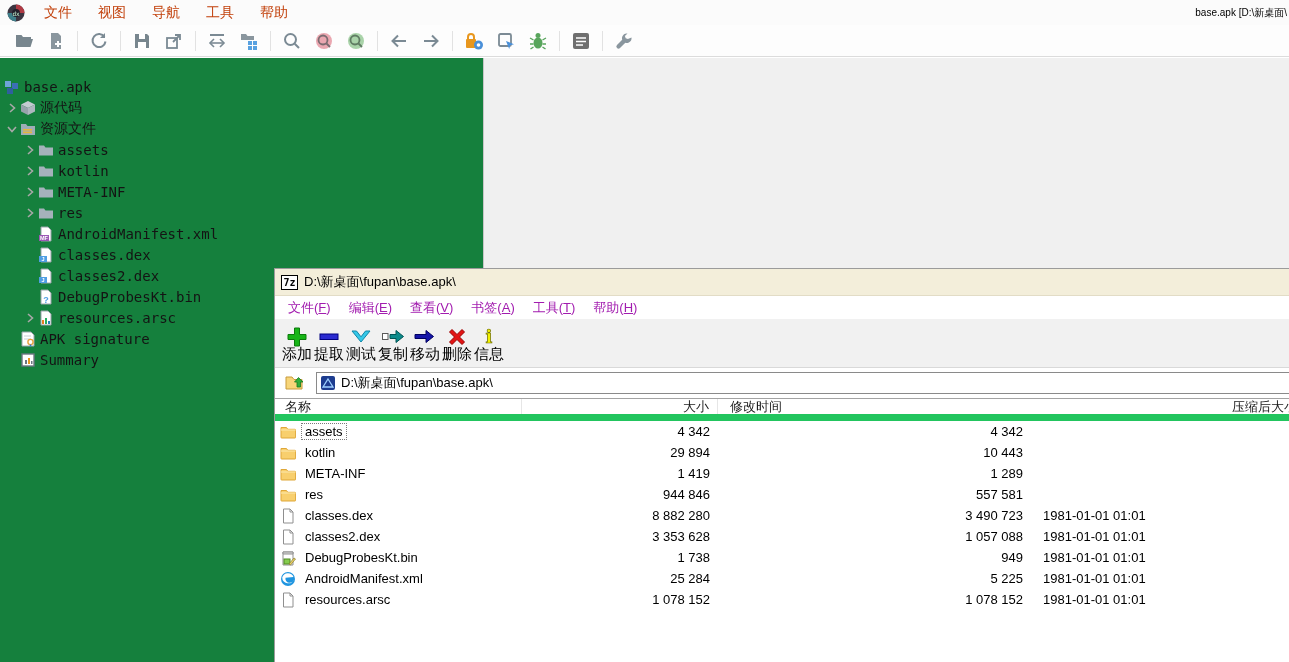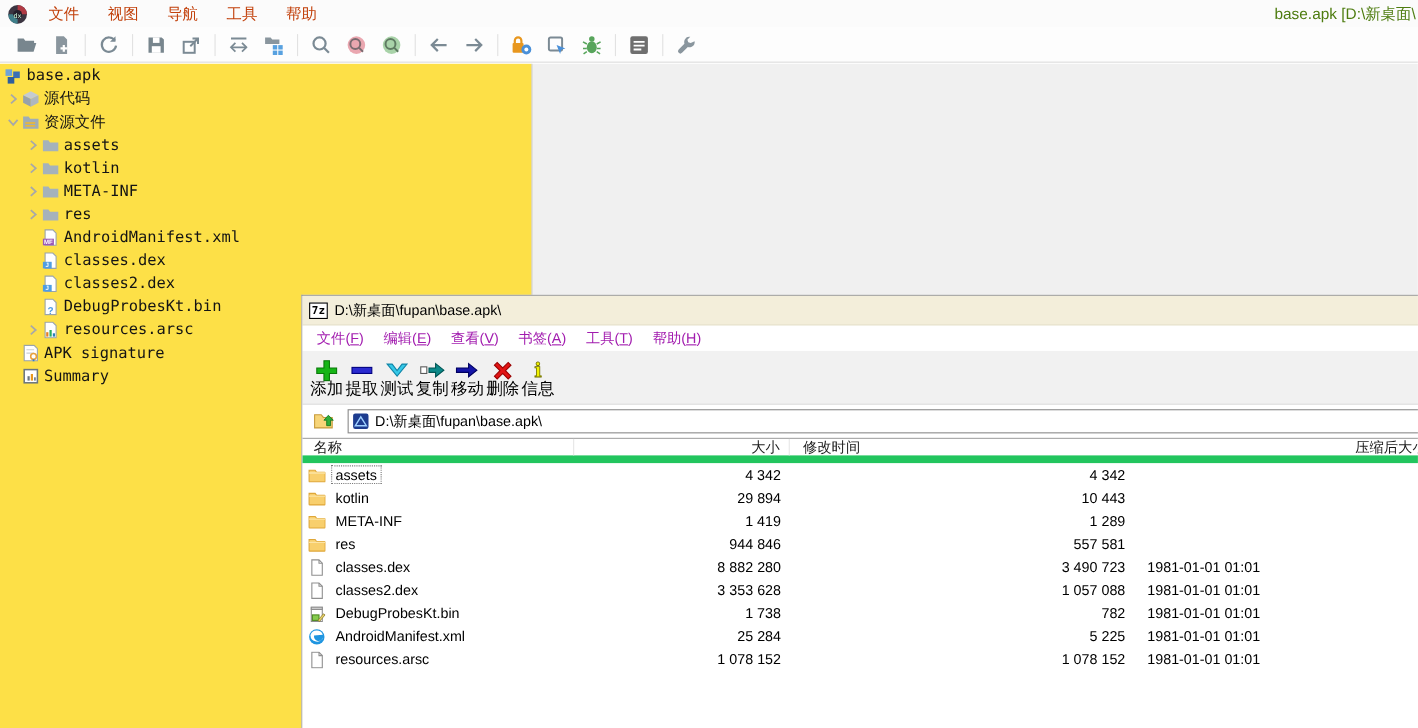--- a/index.html
+++ b/index.html
@@ -7,32 +7,32 @@
               font-family:"Liberation Sans", sans-serif; }
   body { position:relative; }
 
   
   #jadx { position:absolute; inset:0; }
   .j-menubar { position:absolute; top:0; left:0; right:0; height:25px;
                background:#fbfbfb; display:flex; align-items:center; }
   .j-logo { width:18px; height:18px; margin:0 6px 0 7px; display:inline-flex; }
   .j-menu-item { font-size:14px; color:#c2410c; padding:0 13px; cursor:default; }
   .j-wintitle { position:absolute; right:2px; top:0; line-height:25px;
-                color:#4d7c0f; font-size:14px; white-space:nowrap; }
+                color:#000000; font-size:10px; white-space:nowrap; }
   .j-toolbar { position:absolute; top:25px; left:0; right:0; height:32px;
                background:#fdfdfd; border-bottom:1px solid #dcdcdc;
                display:flex; align-items:center; padding-left:8px; }
   .j-tb-icon { width:22px; height:22px; margin:0 5px; display:inline-flex;
                align-items:center; justify-content:center; }
   .j-tb-sep { width:1px; height:20px; background:#e2e2e2; margin:0 5px; }
   .j-content { position:absolute; top:58px; left:483px; right:0; bottom:0;
                background:#f0f0f0; border-left:1px solid #c6c6c6; }
   .j-tree { position:absolute; top:58px; left:0; width:483px; bottom:0;
-            background:#fde047; font-family:"DejaVu Sans Mono", monospace;
-            font-size:14px; color:#141414; padding-top:0; }
+            background:#15803d; font-family:"DejaVu Sans Mono", monospace;
+            font-size:14px; color:#141414; padding-top:18px; }
   .j-row { height:21px; display:flex; align-items:center; white-space:nowrap; }
   .j-chev { width:16px; height:16px; flex:0 0 16px; display:inline-flex;
             align-items:center; justify-content:center; }
   .j-ticon { width:16px; height:16px; flex:0 0 16px; margin-right:4px;
              display:inline-flex; align-items:center; justify-content:center; }
 
   
   #sevenzip { position:absolute; left:274px; top:268px; width:1032px; height:394px;
               background:#fff; border:1px solid #9b9b9b; border-right:none; border-bottom:none; }
   .sz-titlebar { height:27px; background:#f3eeda; display:flex; align-items:center;
@@ -584,21 +584,21 @@
               <svg width="16" height="16" viewBox="0 0 16 16">
                 <path d="M3 2 h10 v13 H3 Z" fill="#fff" stroke="#8f8f8f"></path>
                 <path d="M3 2 h10 v2 H3 Z" fill="#dcdcdc" stroke="#8f8f8f"></path>
                 <rect x="4" y="9" width="6" height="5" fill="#86cc4e" stroke="#4e8a22"></rect>
                 <path d="M9 14 L14 8 l1.5 1 L10.5 15 Z" fill="#e9d26a" stroke="#8a7a2a" stroke-width="0.7"></path>
               </svg>
             </span>
             <span class="sz-namelabel">DebugProbesKt.bin</span>
           </span>
           <span class="c-size">1 738</span>
-          <span class="c-packed">782</span>
+          <span class="c-packed">949</span>
           <span class="c-mod">1981-01-01 01:01</span>
         </div>
         <div class="sz-row">
           <span class="c-name">
             <span class="sz-ficon">
               <svg width="16" height="16" viewBox="0 0 16 16">
                 <circle cx="8" cy="8" r="7" fill="#1f95e0"></circle>
                 <path d="M2.2 6.5 a6 6 0 0 1 11.3 -0.5 L5.5 6.8 a3.2 3.2 0 0 0 8.3 1.6 a6 6 0 0 1 -11.6 -1.9" fill="#fff"></path>
               </svg>
             </span>

